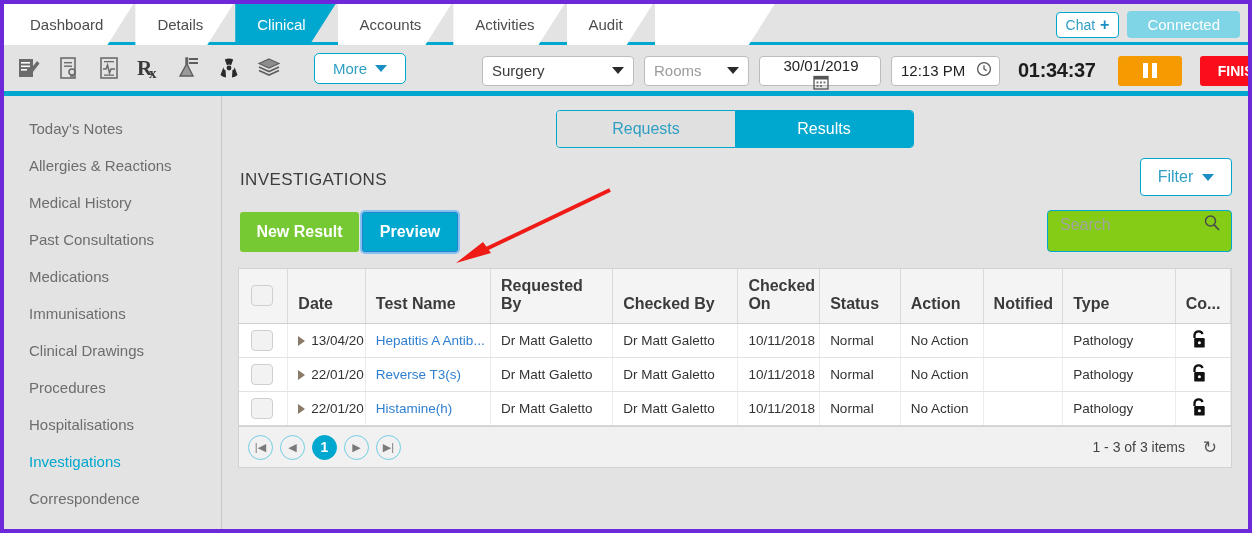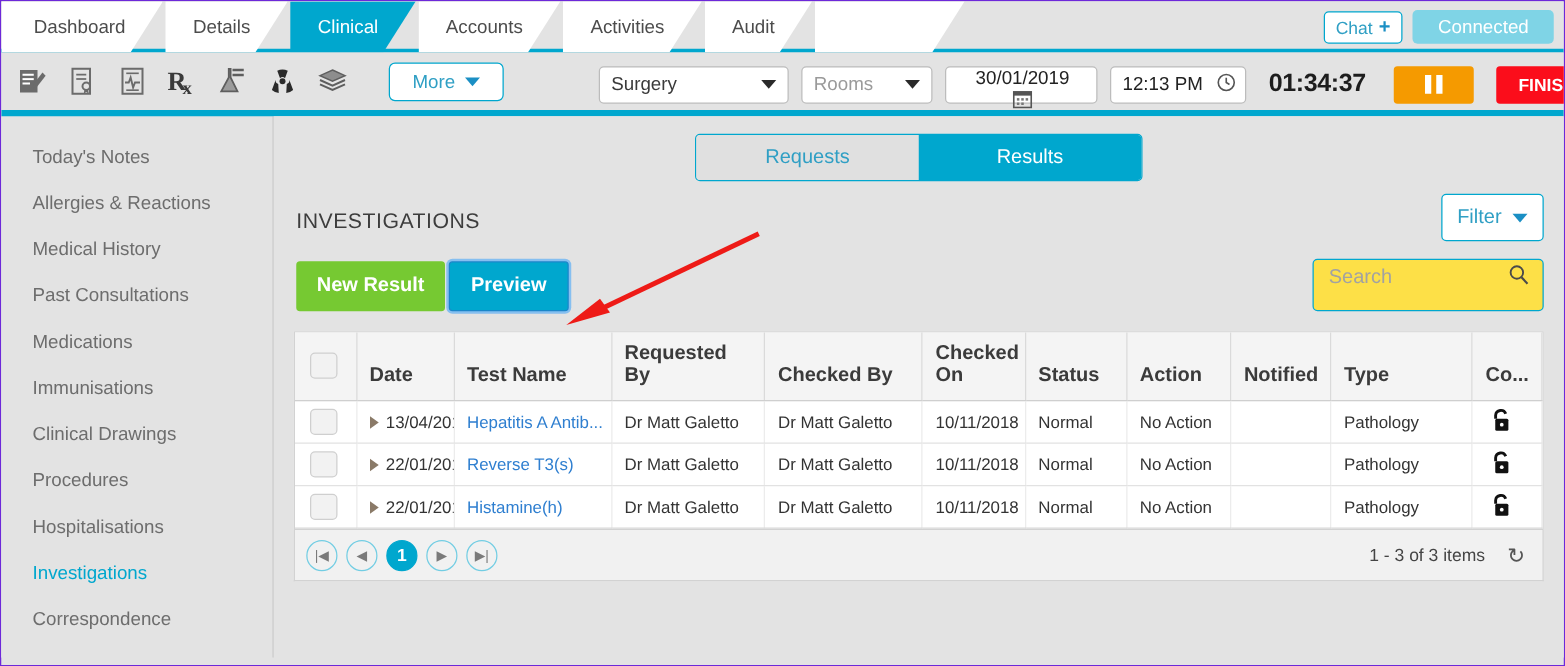--- a/index.html
+++ b/index.html
@@ -5,21 +5,21 @@
   * { box-sizing: border-box; margin: 0; padding: 0; }
   html, body {
     width: 1252px; height: 533px;
     font-family: "Liberation Sans", sans-serif;
     background: #ffffff;
     overflow: hidden;
   }
   .app {
     position: relative;
     width: 1252px; height: 533px;
-    border: 1px solid #6d28d9;
+    border: 4px solid #6d28d9;
     background: #e3e3e3;
     overflow: hidden;
   }
 
   
   .tabbar {
     position: relative;
     height: 41px;
     background: #e3e3e3;
     border-bottom: 3px solid #00a7ce;
@@ -223,21 +223,21 @@
     height: 30px;
   }
   .panel-title {
     font-size: 17px;
     color: #3d3d3d;
     letter-spacing: 0.4px;
     padding-left: 2px;
   }
   .filter-btn {
     position: absolute; right: 0; top: -12px;
-    width: 82px; height: 38px;
+    width: 92px; height: 38px;
     background: #ffffff;
     border: 1px solid #00a7ce;
     border-radius: 4px;
     color: #2f9fc4; font-size: 16px;
     display: flex; align-items: center; justify-content: center; gap: 9px;
     cursor: pointer;
   }
 
   .btn-row { margin-top: 12px; position: relative; height: 42px; }
   .btn-new {
@@ -255,21 +255,21 @@
     border: 1px solid #1b86c9;
     border-radius: 3px;
     box-shadow: 0 0 0 2px #86bff0;
     color: #ffffff; font-size: 16px; font-weight: bold;
     display: flex; align-items: center; justify-content: center;
     cursor: pointer;
   }
   .search-box {
     position: absolute; right: 0; top: -2px;
     width: 185px; height: 42px;
-    background: #fde047;
+    background: #84cc16;
     border: 1px solid #00a7ce;
     border-radius: 4px;
     display: flex; align-items: center; justify-content: space-between;
     padding: 0 10px 12px 12px;
   }
   .search-box input {
     border: none; outline: none;
     font-size: 16px; color: #555;
     width: 140px;
     font-family: "Liberation Sans", sans-serif;

